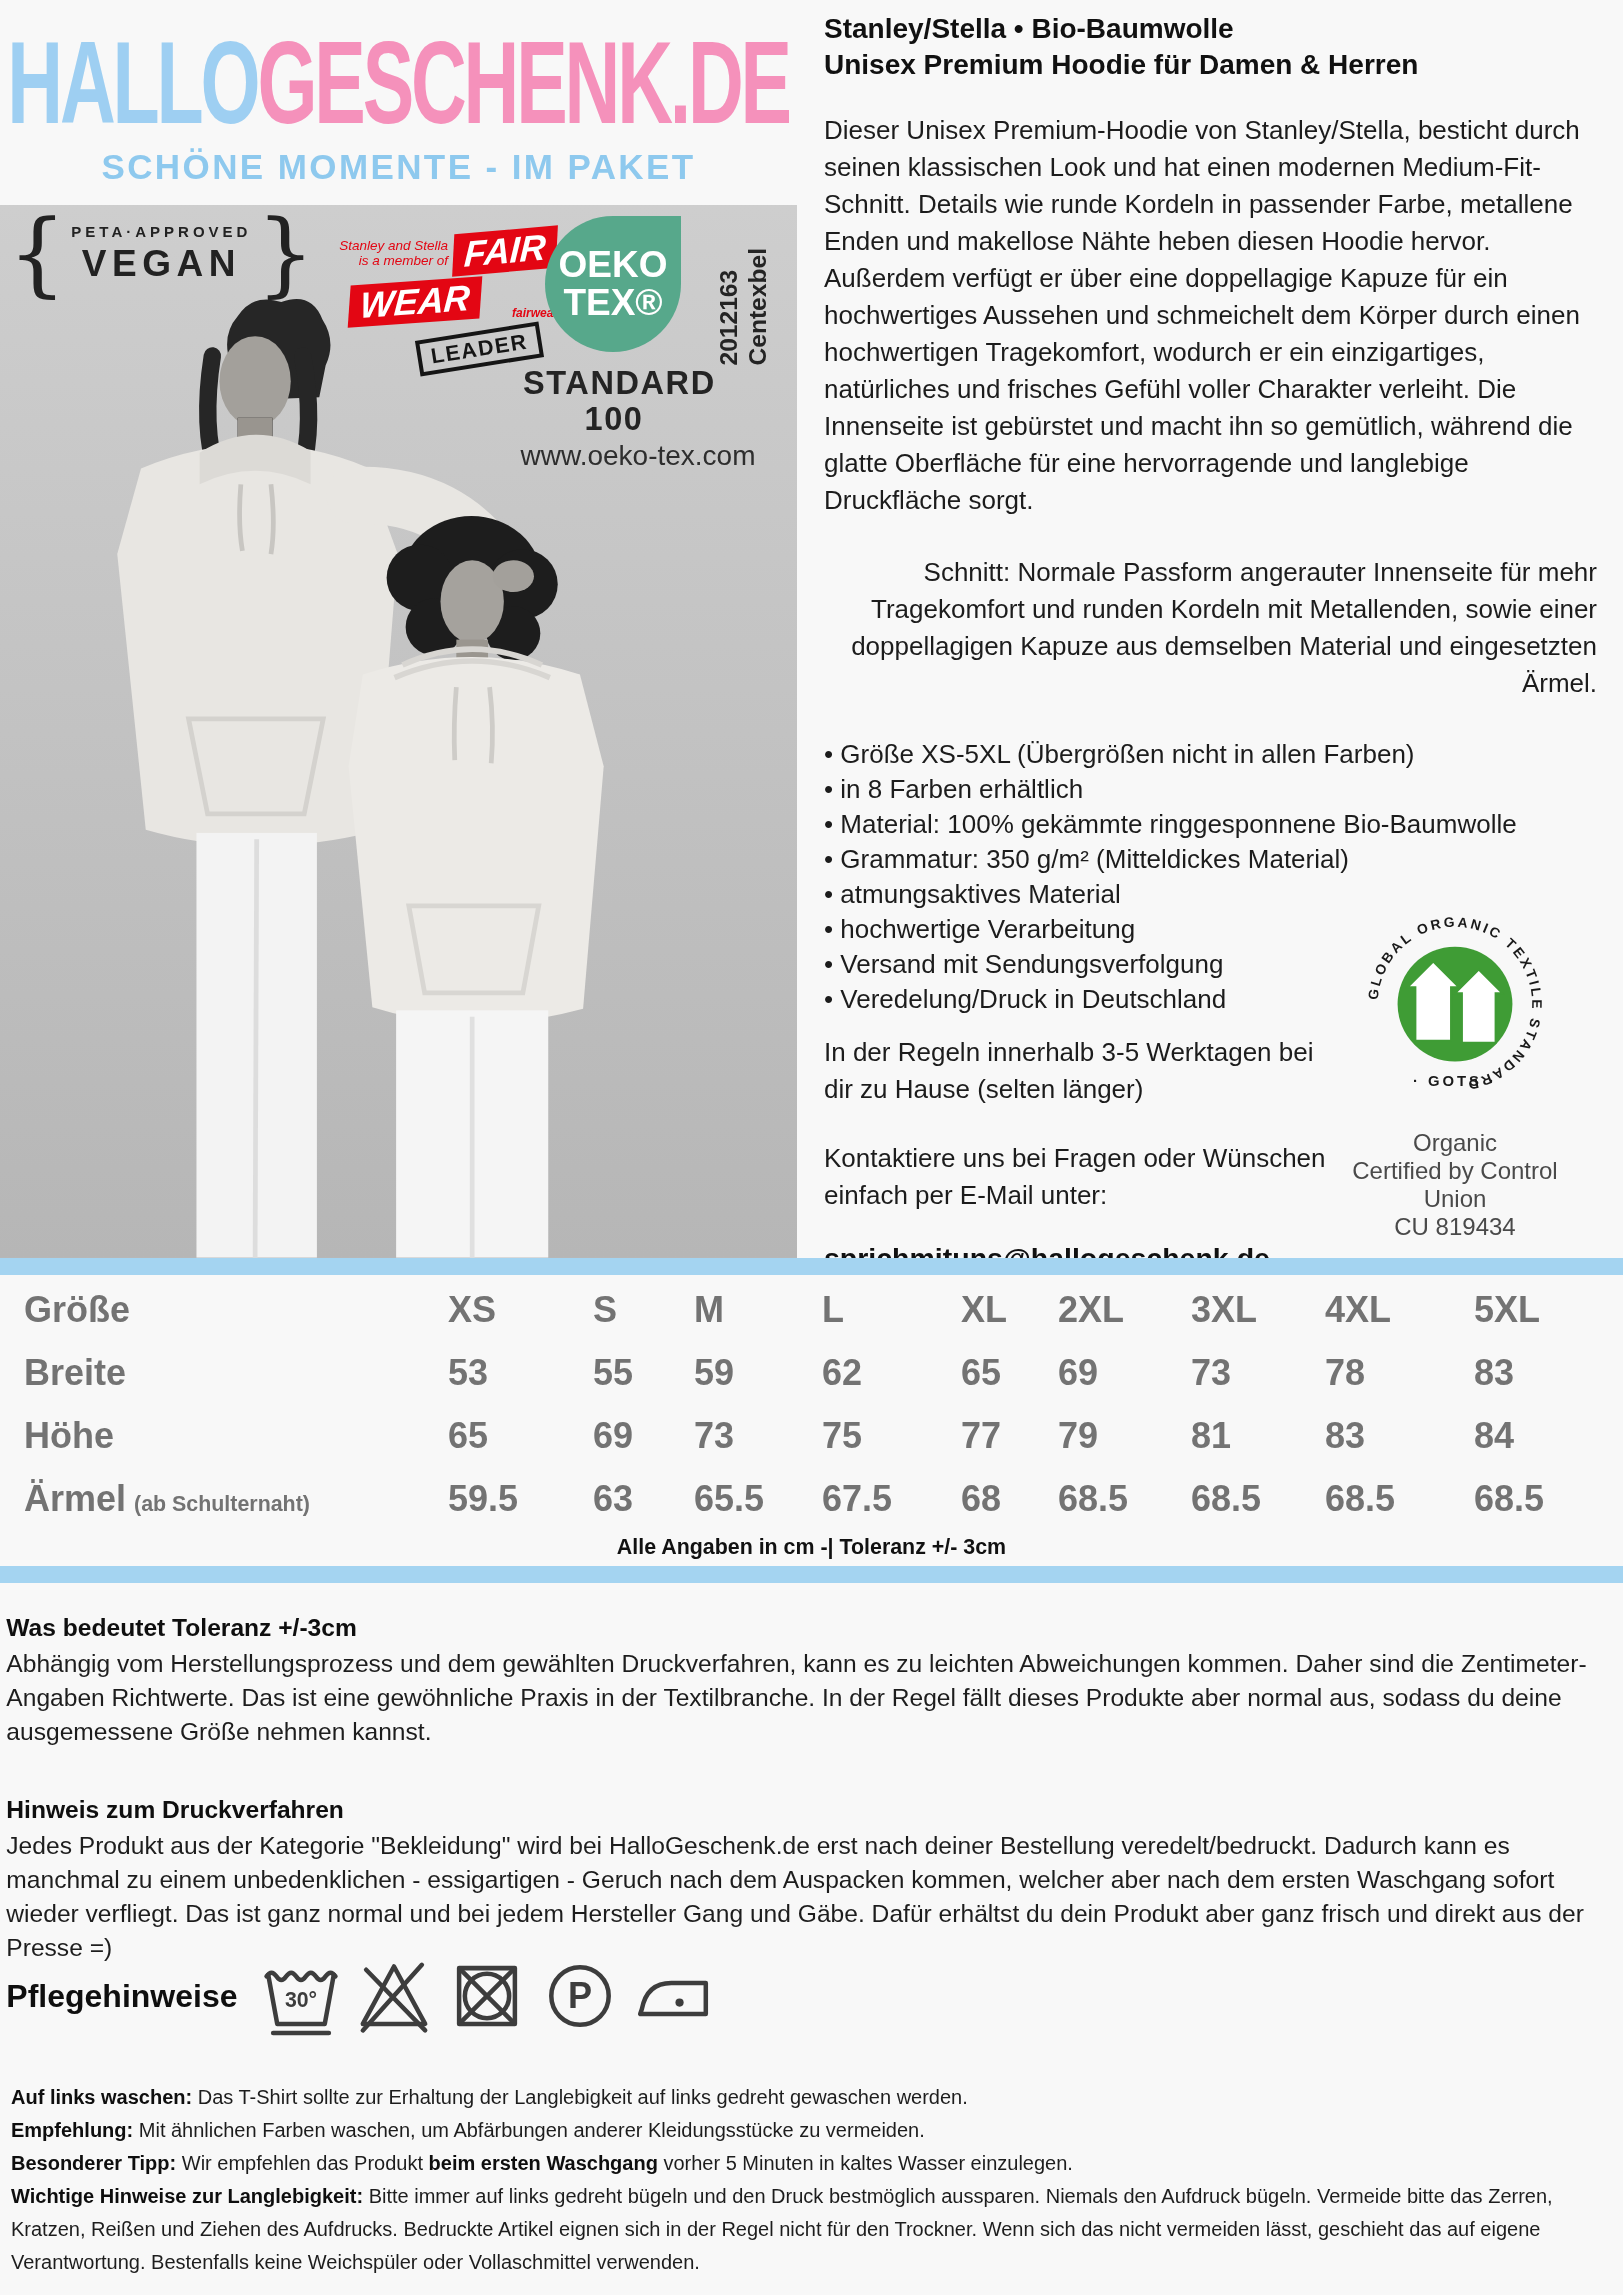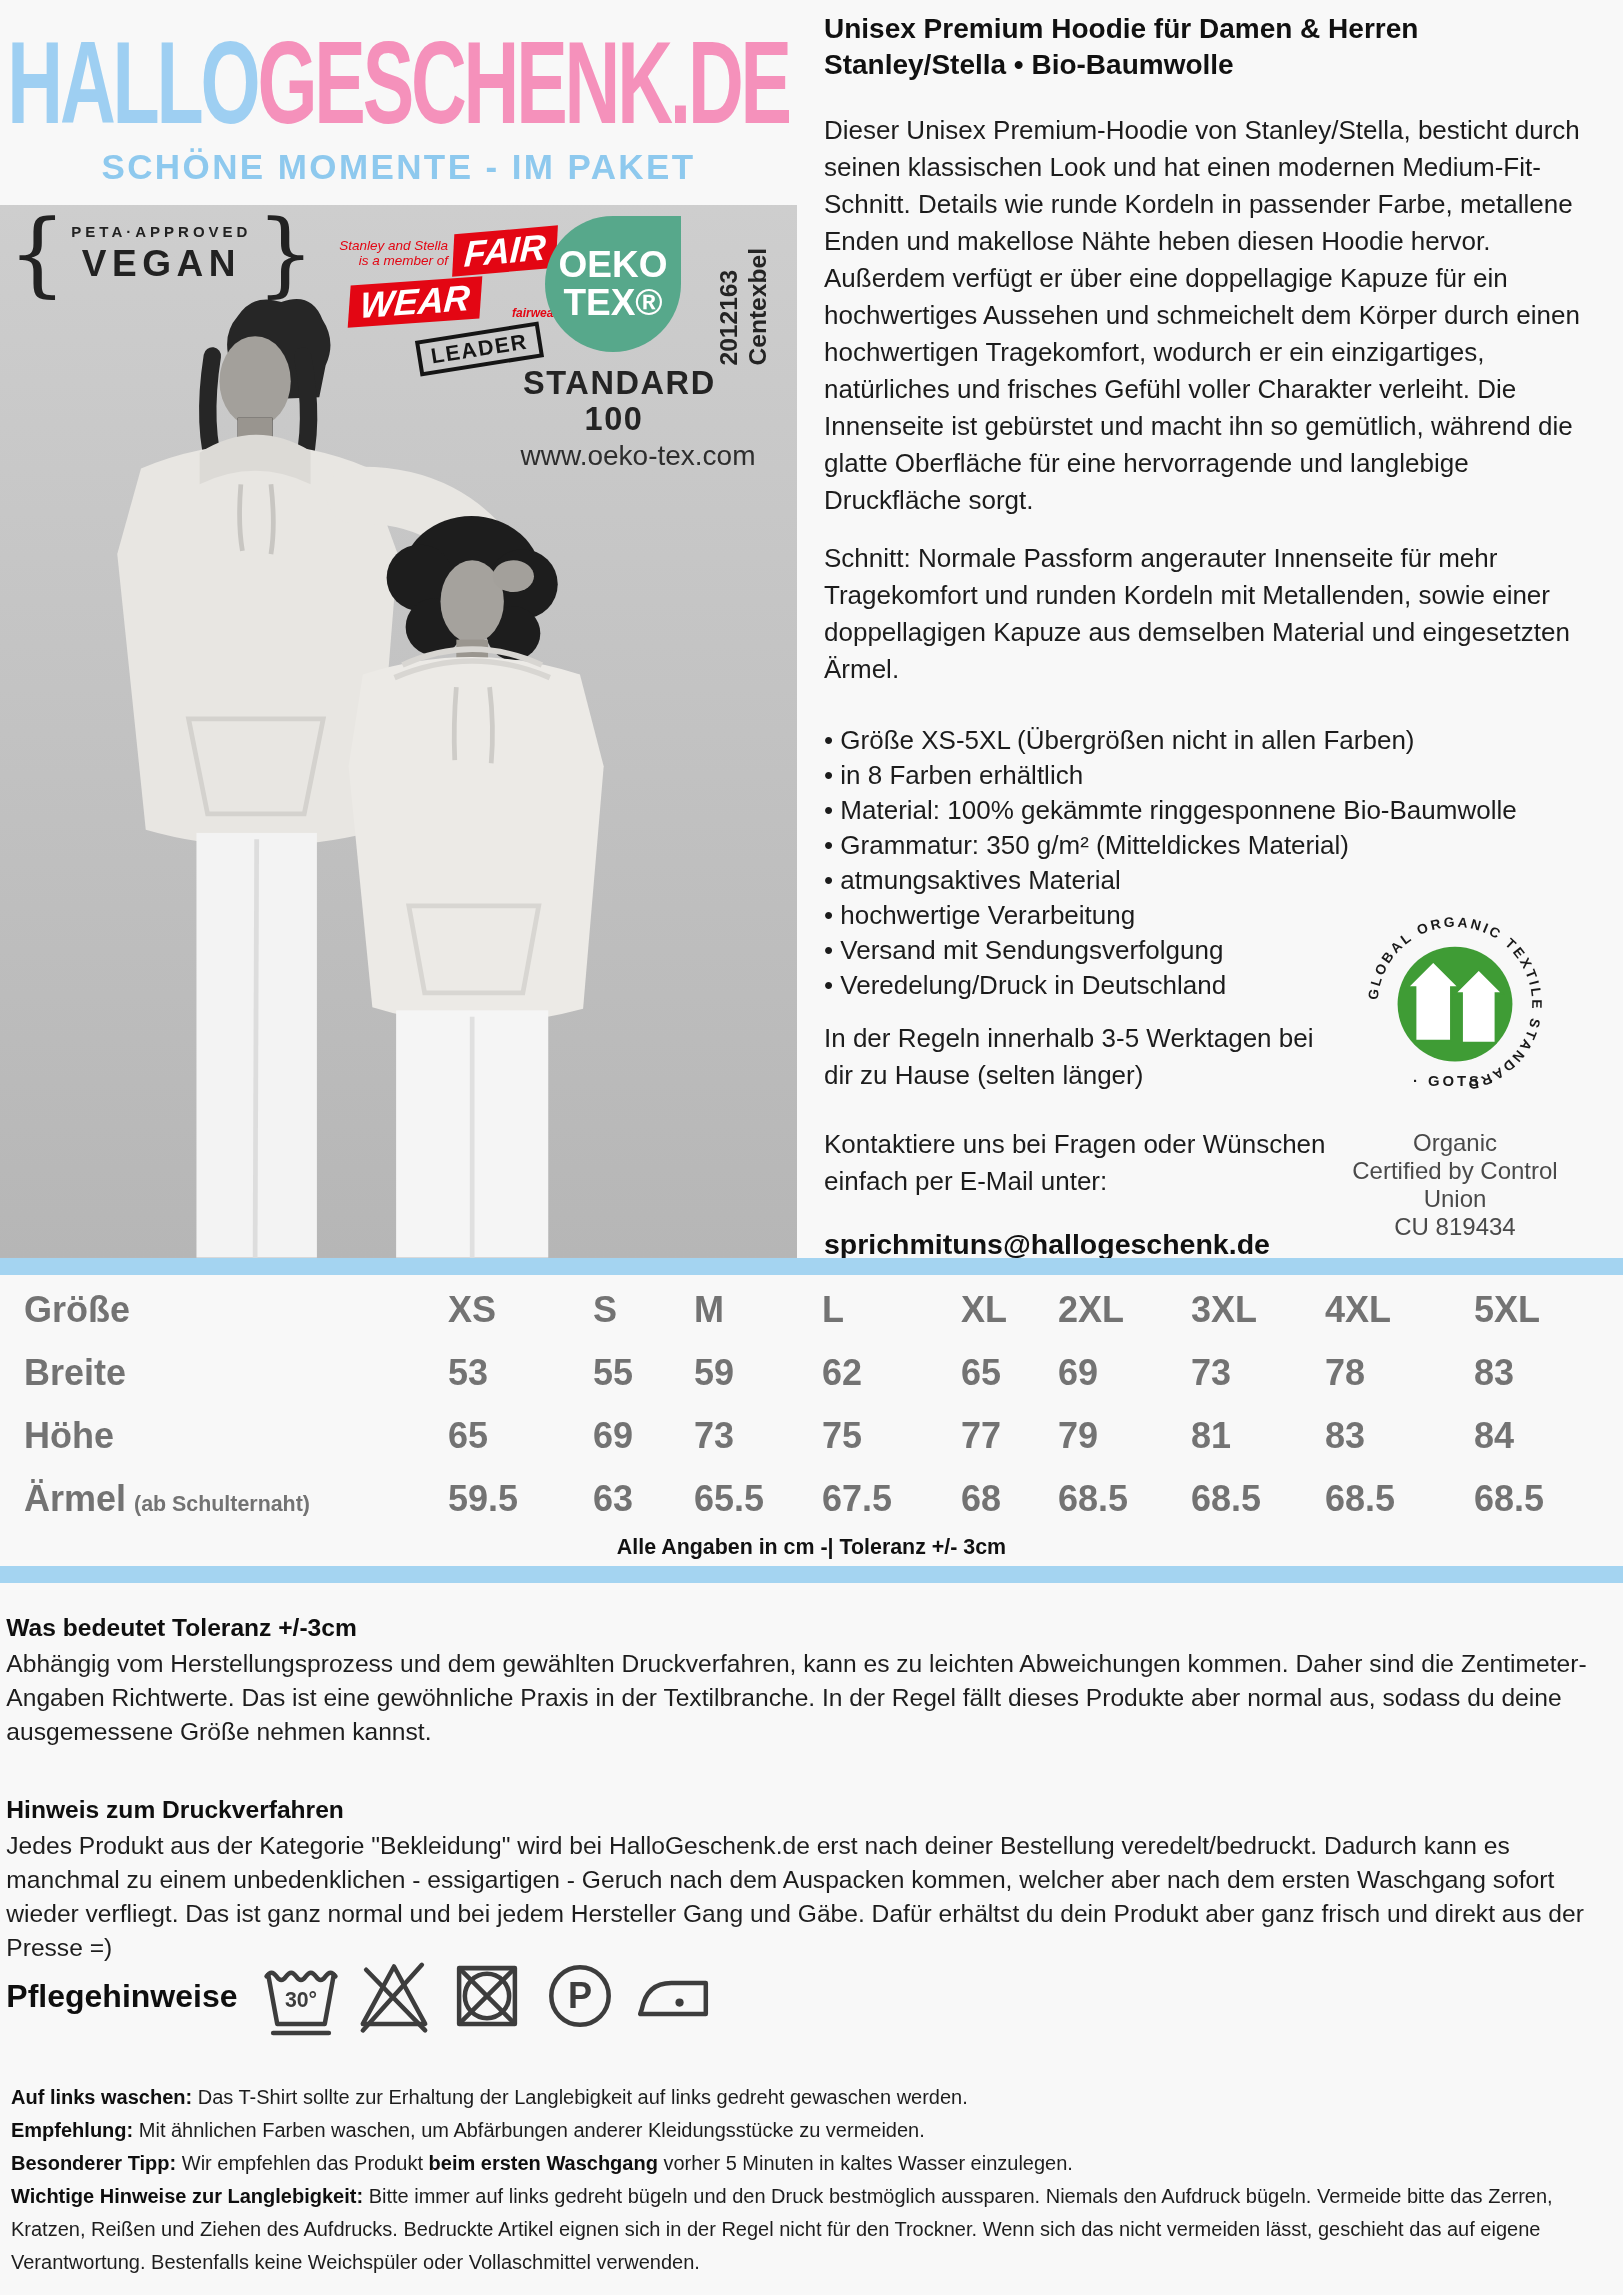--- a/index.html
+++ b/index.html
@@ -48,21 +48,21 @@
             font-weight:800;font-size:32.5px;line-height:36px;letter-spacing:1.6px;}
   .oeko-cert{position:absolute;left:200px;top:32px;writing-mode:vertical-rl;
              transform:rotate(180deg);font-weight:800;font-size:24.6px;line-height:28.5px;color:#242424;}
   .oeko-url{position:absolute;left:0px;top:224px;width:246px;text-align:center;
             font-weight:400;font-size:28px;color:#2e2e2e;}
 
   
   .right-col{position:absolute;left:824px;top:0;width:781px;}
   .prod-title{margin-top:11px;font-size:28px;font-weight:800;line-height:36px;color:#111;}
   .para{margin-top:28.5px;font-size:26px;line-height:37px;max-width:773px;}
-  .para2{margin-top:21px;}
+  .para2{margin-top:35px;text-align:right;}
   .bullets{margin-top:35px;font-size:26px;line-height:35px;}
   .delivery{margin-top:17px;font-size:26px;line-height:37px;max-width:523px;}
   .contact{margin-top:32px;font-size:26px;line-height:37px;max-width:523px;}
   .email{margin-top:28.5px;font-size:28.5px;font-weight:800;color:#111;}
 
   .gots{position:absolute;left:1336px;top:910px;width:238px;text-align:center;}
   .gots-sub{margin-top:8px;color:#4a4a4a;font-size:24px;line-height:28px;}
 
   
   .bar{position:absolute;left:0;width:1623px;height:17.4px;background:#a4d4f1;}
@@ -180,22 +180,22 @@
     <div class="oeko-cert">
       <span>2012163</span><br>
       <span>Centexbel</span>
     </div>
     <div class="oeko-url">www.oeko-tex.com</div>
   </div>
 </div>
 
 <div class="right-col">
   <div class="prod-title">
+    <div>Stanley/Stella • Bio-Baumwolle</div>
     <div>Unisex Premium Hoodie für Damen &amp; Herren</div>
-    <div>Stanley/Stella • Bio-Baumwolle</div>
   </div>
   <div class="para">Dieser Unisex Premium-Hoodie von Stanley/Stella, besticht durch seinen klassischen Look und hat einen modernen Medium-Fit-Schnitt. Details wie runde Kordeln in passender Farbe, metallene Enden und makellose Nähte heben diesen Hoodie hervor. Außerdem verfügt er über eine doppellagige Kapuze für ein hochwertiges Aussehen und schmeichelt dem Körper durch einen hochwertigen Tragekomfort, wodurch er ein einzigartiges, natürliches und frisches Gefühl voller Charakter verleiht. Die Innenseite ist gebürstet und macht ihn so gemütlich, während die glatte Oberfläche für eine hervorragende und langlebige Druckfläche sorgt.</div>
   <div class="para para2">Schnitt: Normale Passform angerauter Innenseite für mehr Tragekomfort und runden Kordeln mit Metallenden, sowie einer doppellagigen Kapuze aus demselben Material und eingesetzten Ärmel.</div>
   <div class="bullets">
     <div>• Größe XS-5XL (Übergrößen nicht in allen Farben)</div>
     <div>• in 8 Farben erhältlich</div>
     <div>• Material: 100% gekämmte ringgesponnene Bio-Baumwolle</div>
     <div>• Grammatur: 350 g/m² (Mitteldickes Material)</div>
     <div>• atmungsaktives Material</div>
     <div>• hochwertige Verarbeitung</div>

